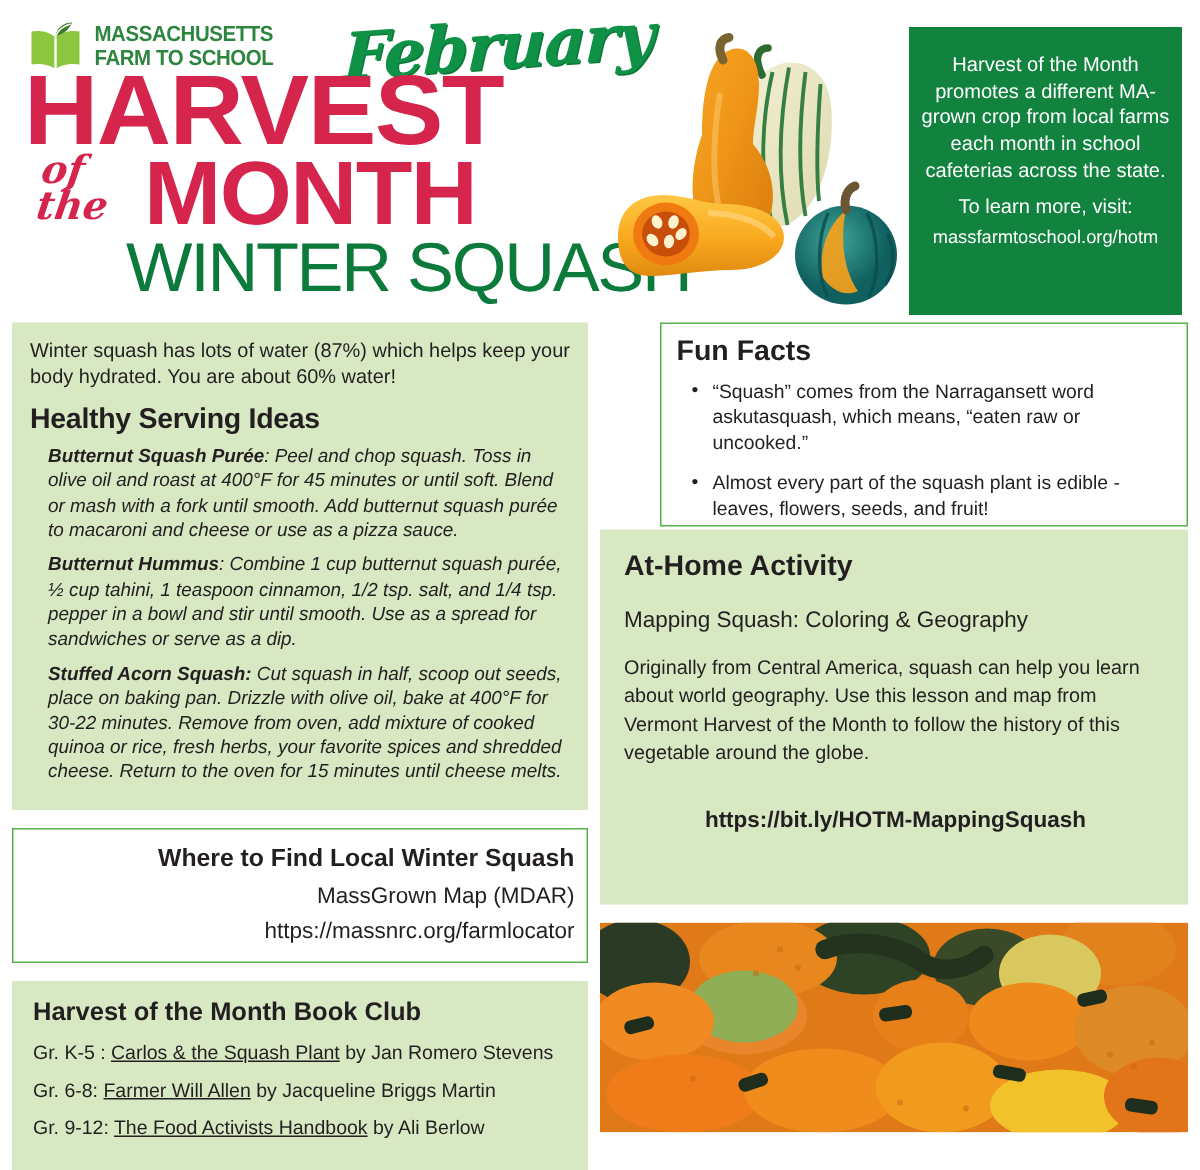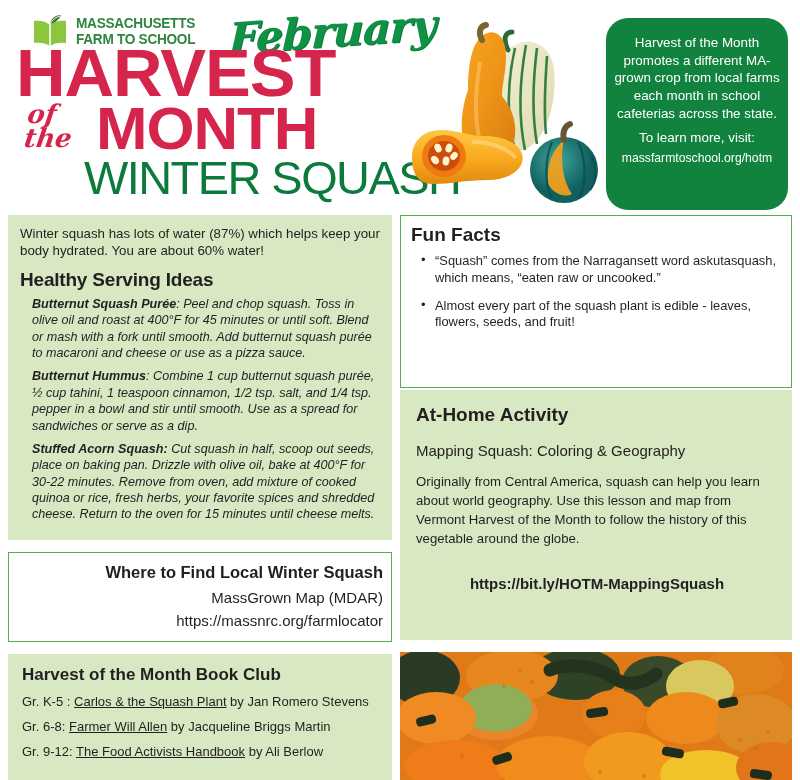--- a/index.html
+++ b/index.html
@@ -8,21 +8,21 @@
     background: #ffffff;
     font-family: "Liberation Sans", sans-serif;
     color: #231f20;
     overflow: hidden;
   }
   .page { position: relative; width: 800px; height: 780px; background:#fff; }
 
   
   .header { position: relative; height: 215px; width: 800px; background:#fff; }
 
-  .logo-block { position:absolute; left:31px; top:14px; display:flex; align-items:flex-start; gap:7px; }
+  .logo-block { position:absolute; left:18px; top:14px; display:flex; align-items:flex-start; gap:7px; }
   .logo-mark { width:38px; height:34px; position:relative; flex:none; }
   .logo-text { line-height:1.0; padding-top:2px; }
   .logo-line {
     font-family:"Liberation Sans", sans-serif;
     font-weight:bold; color:#2e8540; font-size:14.5px;
     letter-spacing:-0.3px; display:block;
     transform: scaleX(0.94); transform-origin: left center;
   }
   .logo-line + .logo-line { margin-top:1px; }
 
@@ -65,21 +65,21 @@
     transform: scaleX(1.02); transform-origin:left top;
   }
 
   
   .squash-art { position:absolute; left:402px; top:8px; width:205px; height:205px; }
 
   
   .promo {
     position:absolute; left:606px; top:18px; width:182px; height:192px;
     background:#12823f; color:#ffffff;
-    padding:16px 8px 8px; text-align:center;border-radius:22px;
+    padding:16px 8px 8px; text-align:center;
   }
   .promo p { font-size:13.4px; line-height:1.32; }
   .promo .visit { margin-top:8px; font-size:13.4px; }
   .promo .url { margin-top:6px; font-size:12.2px; }
 
   
   .body-wrap { position:absolute; top:215px; left:0; width:800px; height:565px; }
 
   .col-left  { position:absolute; left:8px;  top:0; width:384px; }
   .col-right { position:absolute; left:400px;top:0; width:392px; }
@@ -103,21 +103,21 @@
   .findbox .t { font-size:16.5px; font-weight:bold; margin-bottom:7px; }
   .findbox .l { font-size:15px; margin-bottom:6px; }
   .findbox .u { font-size:15px; }
 
   .bookclub { margin-top:12px; padding:11px 10px 12px 14px; }
   .bookclub h3 { font-size:17px; font-weight:bold; margin-bottom:9px; }
   .bookclub .row { font-size:13px; line-height:1.25; margin-bottom:9px; }
   .bookclub .row u { text-decoration: underline; }
 
   
-  .funfacts { padding:8px 12px 10px 10px; height:173px; }
+  .funfacts { padding:8px 12px 10px 10px; height:136px;margin-left:40px; }
   .funfacts h3 { font-size:19px; font-weight:bold; margin-bottom:7px; }
   .funfacts ul { list-style:none; padding-left:10px; }
   .funfacts li {
     font-size:12.9px; line-height:1.3; margin-bottom:11px;
     position:relative; padding-left:14px;
   }
   .funfacts li .bullet { position:absolute; left:0; top:-1px; font-size:13px; }
 
   .activity { margin-top:2px; padding:14px 14px 14px 16px; height:250px; }
   .activity h3 { font-size:19px; font-weight:bold; margin-bottom:16px; }

